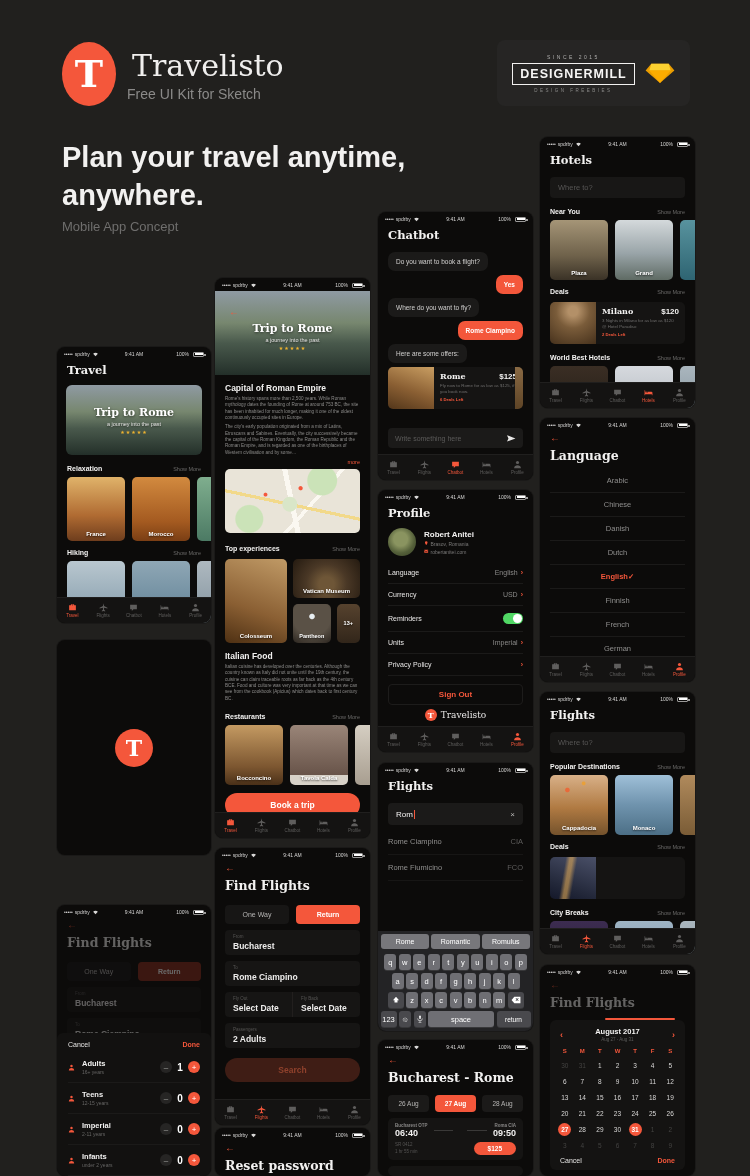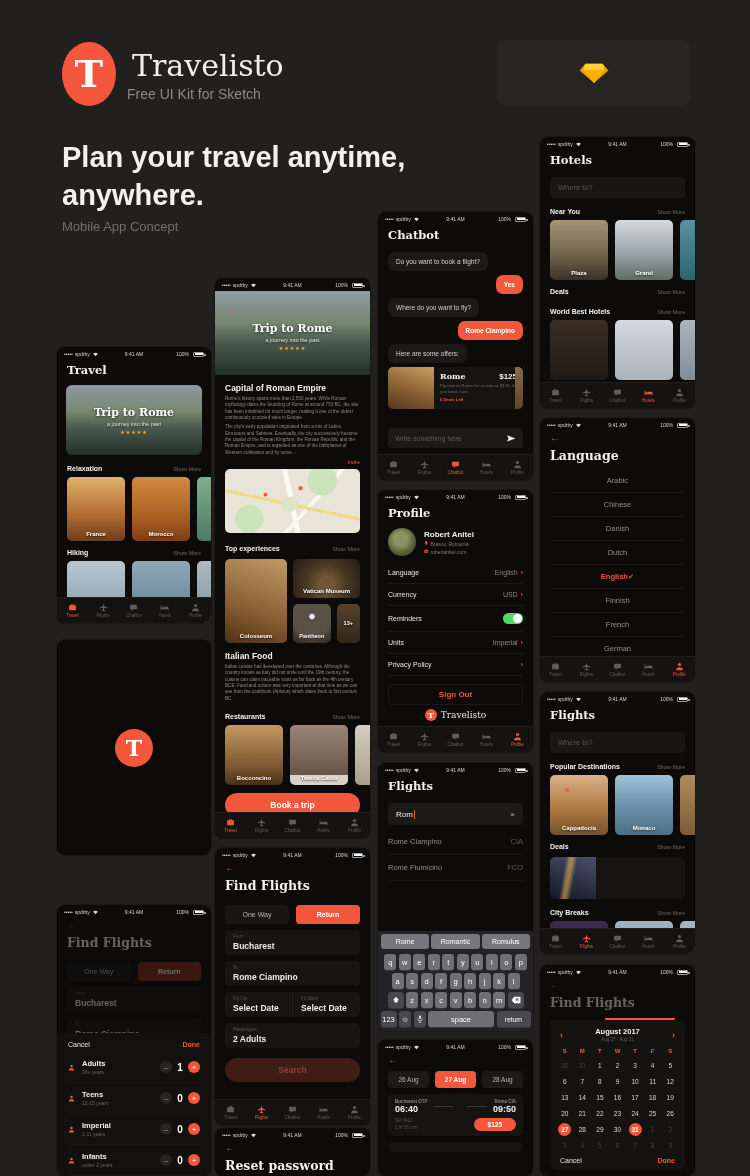--- a/index.html
+++ b/index.html
@@ -290,20 +290,25 @@
 </svg>
 
 <div class="stage">
 
   <div class="logo-oval">
       <span>T</span>
     </div>
   <div class="brand-title serif">Travelisto</div>
   <div class="brand-sub">Free UI Kit for Sketch</div>
   <div class="dm-badge">
+    <div class="dm-box">
+      <div class="dm-since">SINCE 2015</div>
+      <div class="dm-name">DESIGNERMILL</div>
+      <div class="dm-tag">DESIGN FREEBIES</div>
+    </div>
     <svg width="30" height="22" viewBox="0 0 48 34">
         <use href="#i-gem"></use>
       </svg>
   </div>
   <div class="headline"><span>Plan your travel anytime,</span><br><span>anywhere.</span></div>
   <div class="tagline">Mobile App Concept</div>
 
   <div class="phone" style="left:57px;top:347px;width:154px;height:276px">
     <div class="sb">
   <span class="left">
@@ -960,20 +965,21 @@
             <use href="#i-wifi"></use>
           </svg>
         </span>
   <span class="mid">9:41 AM</span>
   <span class="right">
           <span>100%</span>
           <span class="batt"></span>
         </span>
 </div>
     <div class="back">←</div>
+    <div class="ttl big serif">Bucharest - Rome</div>
     <div class="chips">
 
     <div class="chip">26 Aug</div>
         <div class="chip sel">27 Aug</div>
         <div class="chip">28 Aug</div>
       </div>
     <div class="fcard">
       <div class="frow1">
         <div>
             <div class="fmeta">Bucharest OTP</div>
@@ -1031,20 +1037,31 @@
           <span class="lbl">Grand</span>
         </div>
         <div class="ph hcard ph-victoria">
           <span class="lbl">Victoria</span>
         </div>
       </div>
     <div class="shead">
         <span>Deals</span>
         <span class="more">Show More</span>
       </div>
+    <div class="deal">
+      <div class="ph dimg ph-milano"></div>
+      <div class="deal-body">
+        <div class="deal-top">
+            <span class="deal-name serif">Milano</span>
+            <span class="deal-price">$120</span>
+          </div>
+        <div class="deal-desc">3 Nights in Milano for as low as $120 @ Hotel Paradiso</div>
+        <div class="deal-left">2 Deals Left</div>
+      </div>
+    </div>
     <div class="shead">
         <span>World Best Hotels</span>
         <span class="more">Show More</span>
       </div>
     <div class="crow">
 
     <div class="ph hcard ph-wb1"></div>
         <div class="ph hcard ph-wb2"></div>
         <div class="ph hcard ph-cb3"></div>
       </div>

